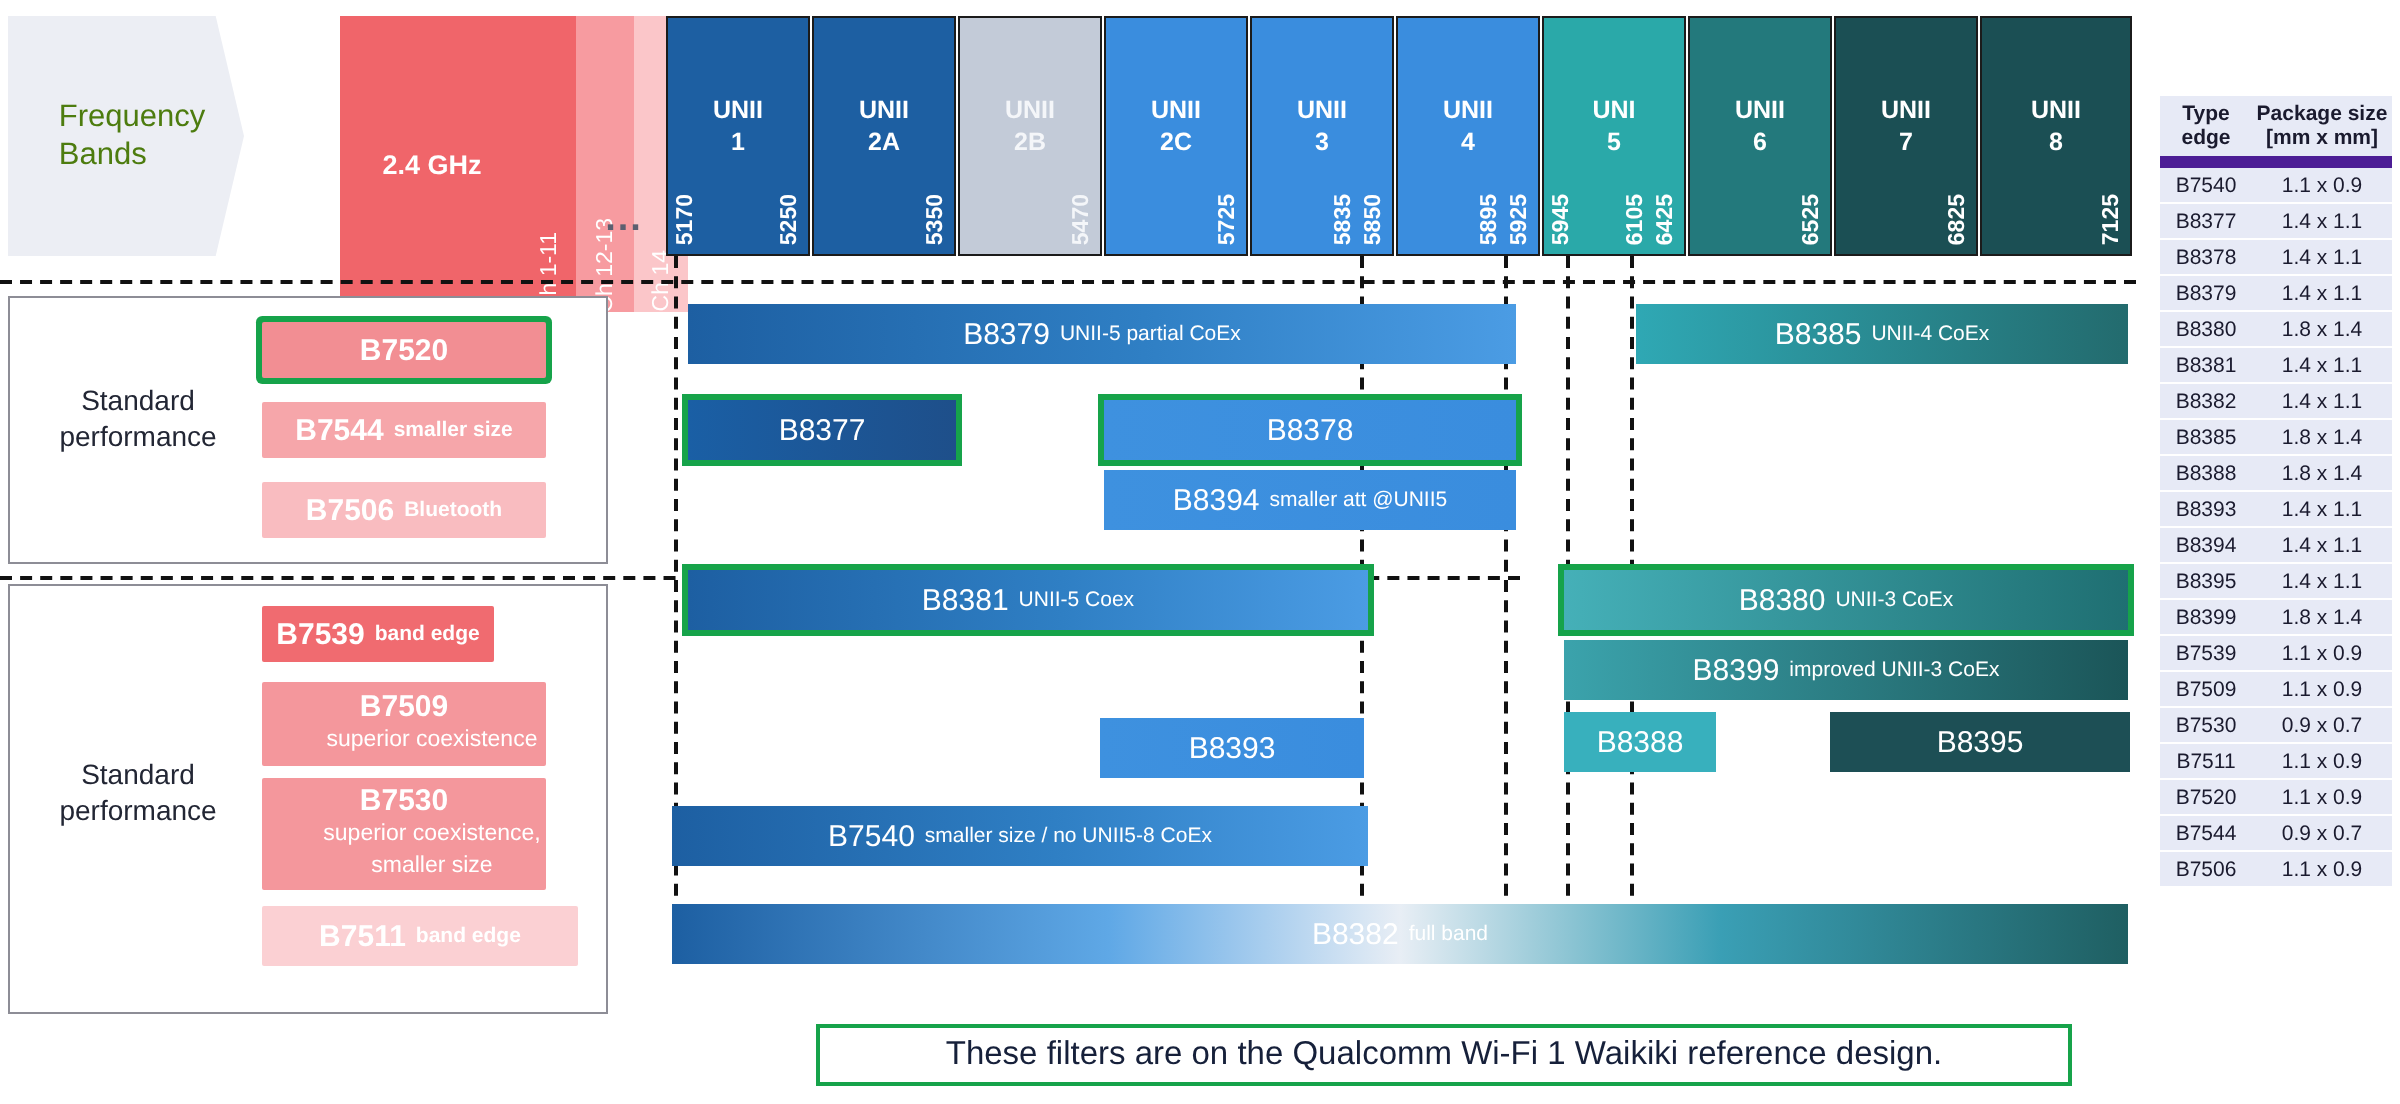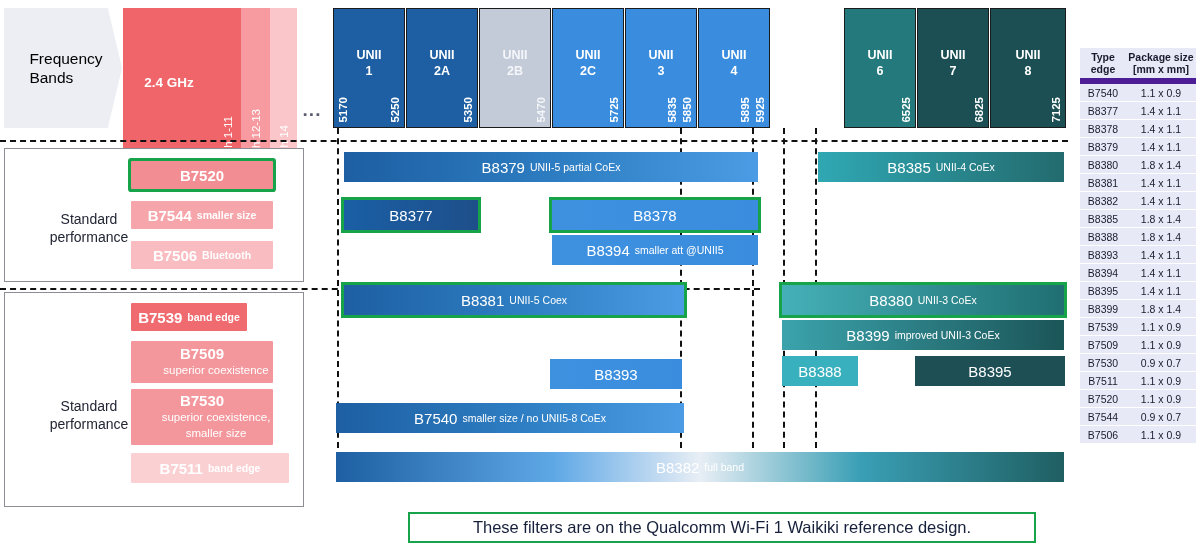--- a/index.html
+++ b/index.html
@@ -11,23 +11,23 @@
   }
   .abs{position:absolute;box-sizing:border-box;}
 
   
   #freq-label{
     left:4px;top:8px;width:118px;height:120px;
     background:#eceef4;
     display:flex;align-items:center;justify-content:center;
     clip-path:polygon(0 0,88% 0,100% 50%,88% 100%,0 100%);
   }
-  #freq-label .txt{font-size:15.5px;line-height:19px;text-align:left;color:#000000;padding-left:6px;}
-
-  .ghz-block{top:8px;height:148px;display:flex;align-items:flex-end;justify-content:center;}
+  #freq-label .txt{font-size:15.5px;line-height:19px;text-align:left;color:#4d7c0f;padding-left:6px;}
+
+  .ghz-block{top:8px;height:148px;display:flex;align-items:flex-end;justify-content:center;margin-left:47px;}
   #ghz24{left:123px;width:92px;background:#f0656a;align-items:center;}
   #ghz24 .big{font-size:13.5px;font-weight:bold;color:#fff;}
   #ch111{left:215px;width:26px;background:#f0656a;}
   #ch1213{left:241px;width:29px;background:#f79ba0;}
   #ch14{left:270px;width:27px;background:#fbc6c9;}
   .vlab{writing-mode:vertical-rl;transform:rotate(180deg);font-size:11.5px;color:#fff;
         padding-bottom:5px;font-weight:normal;}
   #ellipsis{left:299px;top:95px;width:26px;height:26px;color:#5c5f70;font-size:19px;
             font-weight:bold;letter-spacing:1px;display:flex;align-items:flex-end;justify-content:center;}
 
@@ -44,22 +44,22 @@
   .unii .edge.r2{right:18px;}
 
   
   .vguide{position:absolute;width:0;border-left:2px dashed #111;}
   .hdash{position:absolute;height:0;border-top:2px dashed #111;left:0;}
 
   
   .catbox{border:1px solid #8d8d96;background:#fff;}
   #cat-standard{left:4px;top:148px;width:300px;height:134px;}
   #cat-premium{left:4px;top:292px;width:300px;height:215px;}
-  .catlabel{position:absolute;left:28px;width:112px;text-align:center;font-size:14px;
-            line-height:18px;color:#222634;margin-top:19px;}
+  .catlabel{position:absolute;left:8px;width:112px;text-align:center;font-size:14px;
+            line-height:18px;color:#222634;}
   .pill{position:absolute;border-radius:1px;display:flex;align-items:center;
         justify-content:center;color:#fff;text-align:center;}
   .pill .code{font-size:15px;font-weight:bold;}
   .pill .sub{font-size:10.5px;font-weight:bold;margin-left:5px;}
   .pill .sub2{font-size:11.5px;margin-left:28px;}
   .glow{box-shadow:0 0 0 3px #16a34a;}
 
   
   .bar{position:absolute;height:30px;display:flex;align-items:center;justify-content:center;
        color:#fff;white-space:nowrap;}
@@ -143,20 +143,29 @@
       <div class="edge r">5850</div>
       <div class="edge r2">5835</div>
     </div>
     <div class="unii" style="left: 367px; width: 72px; background: rgb(58, 141, 222);">
       <div class="name">
         <div>UNII</div>
         <div>4</div>
       </div>
       <div class="edge r">5925</div>
       <div class="edge r2">5895</div>
+    </div>
+    <div class="unii" style="left: 440px; width: 72px; background: rgb(42, 169, 169);">
+      <div class="name">
+        <div>UNI</div>
+        <div>5</div>
+      </div>
+      <div class="edge l">5945</div>
+      <div class="edge r">6425</div>
+      <div class="edge r2">6105</div>
     </div>
     <div class="unii" style="left: 513px; width: 72px; background: rgb(35, 121, 124);">
       <div class="name">
         <div>UNII</div>
         <div>6</div>
       </div>
       <div class="edge r">6525</div>
     </div>
     <div class="unii" style="left: 586px; width: 72px; background: rgb(27, 79, 84);">
       <div class="name">

